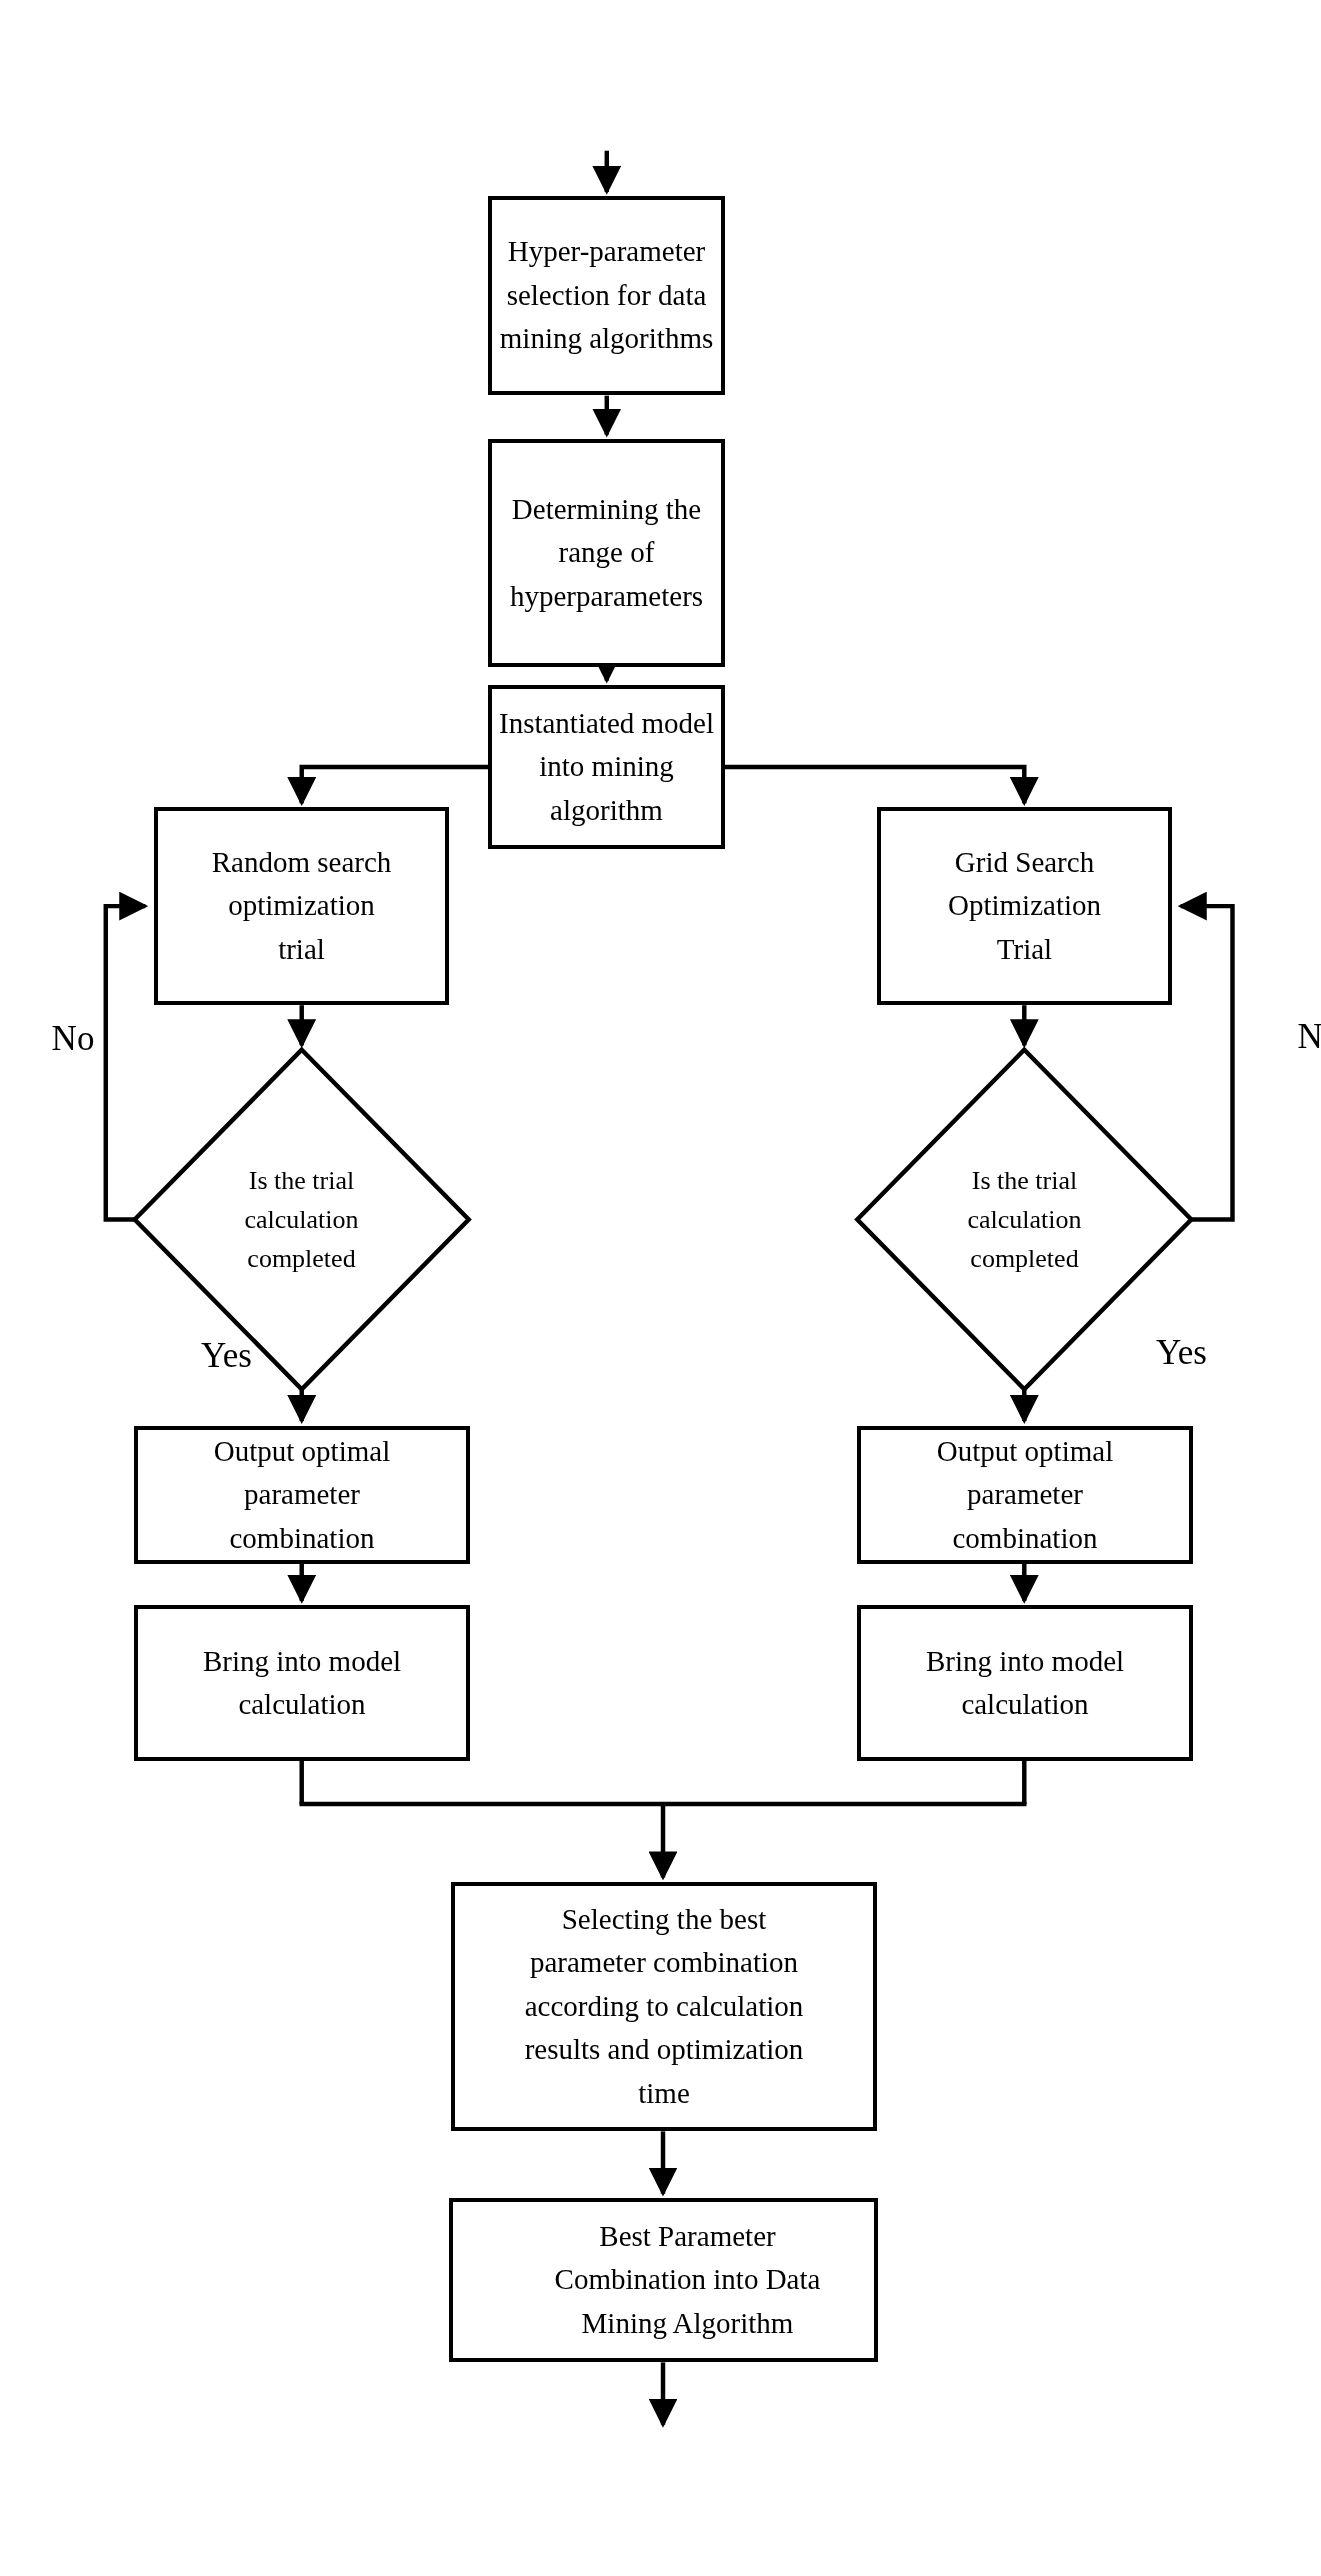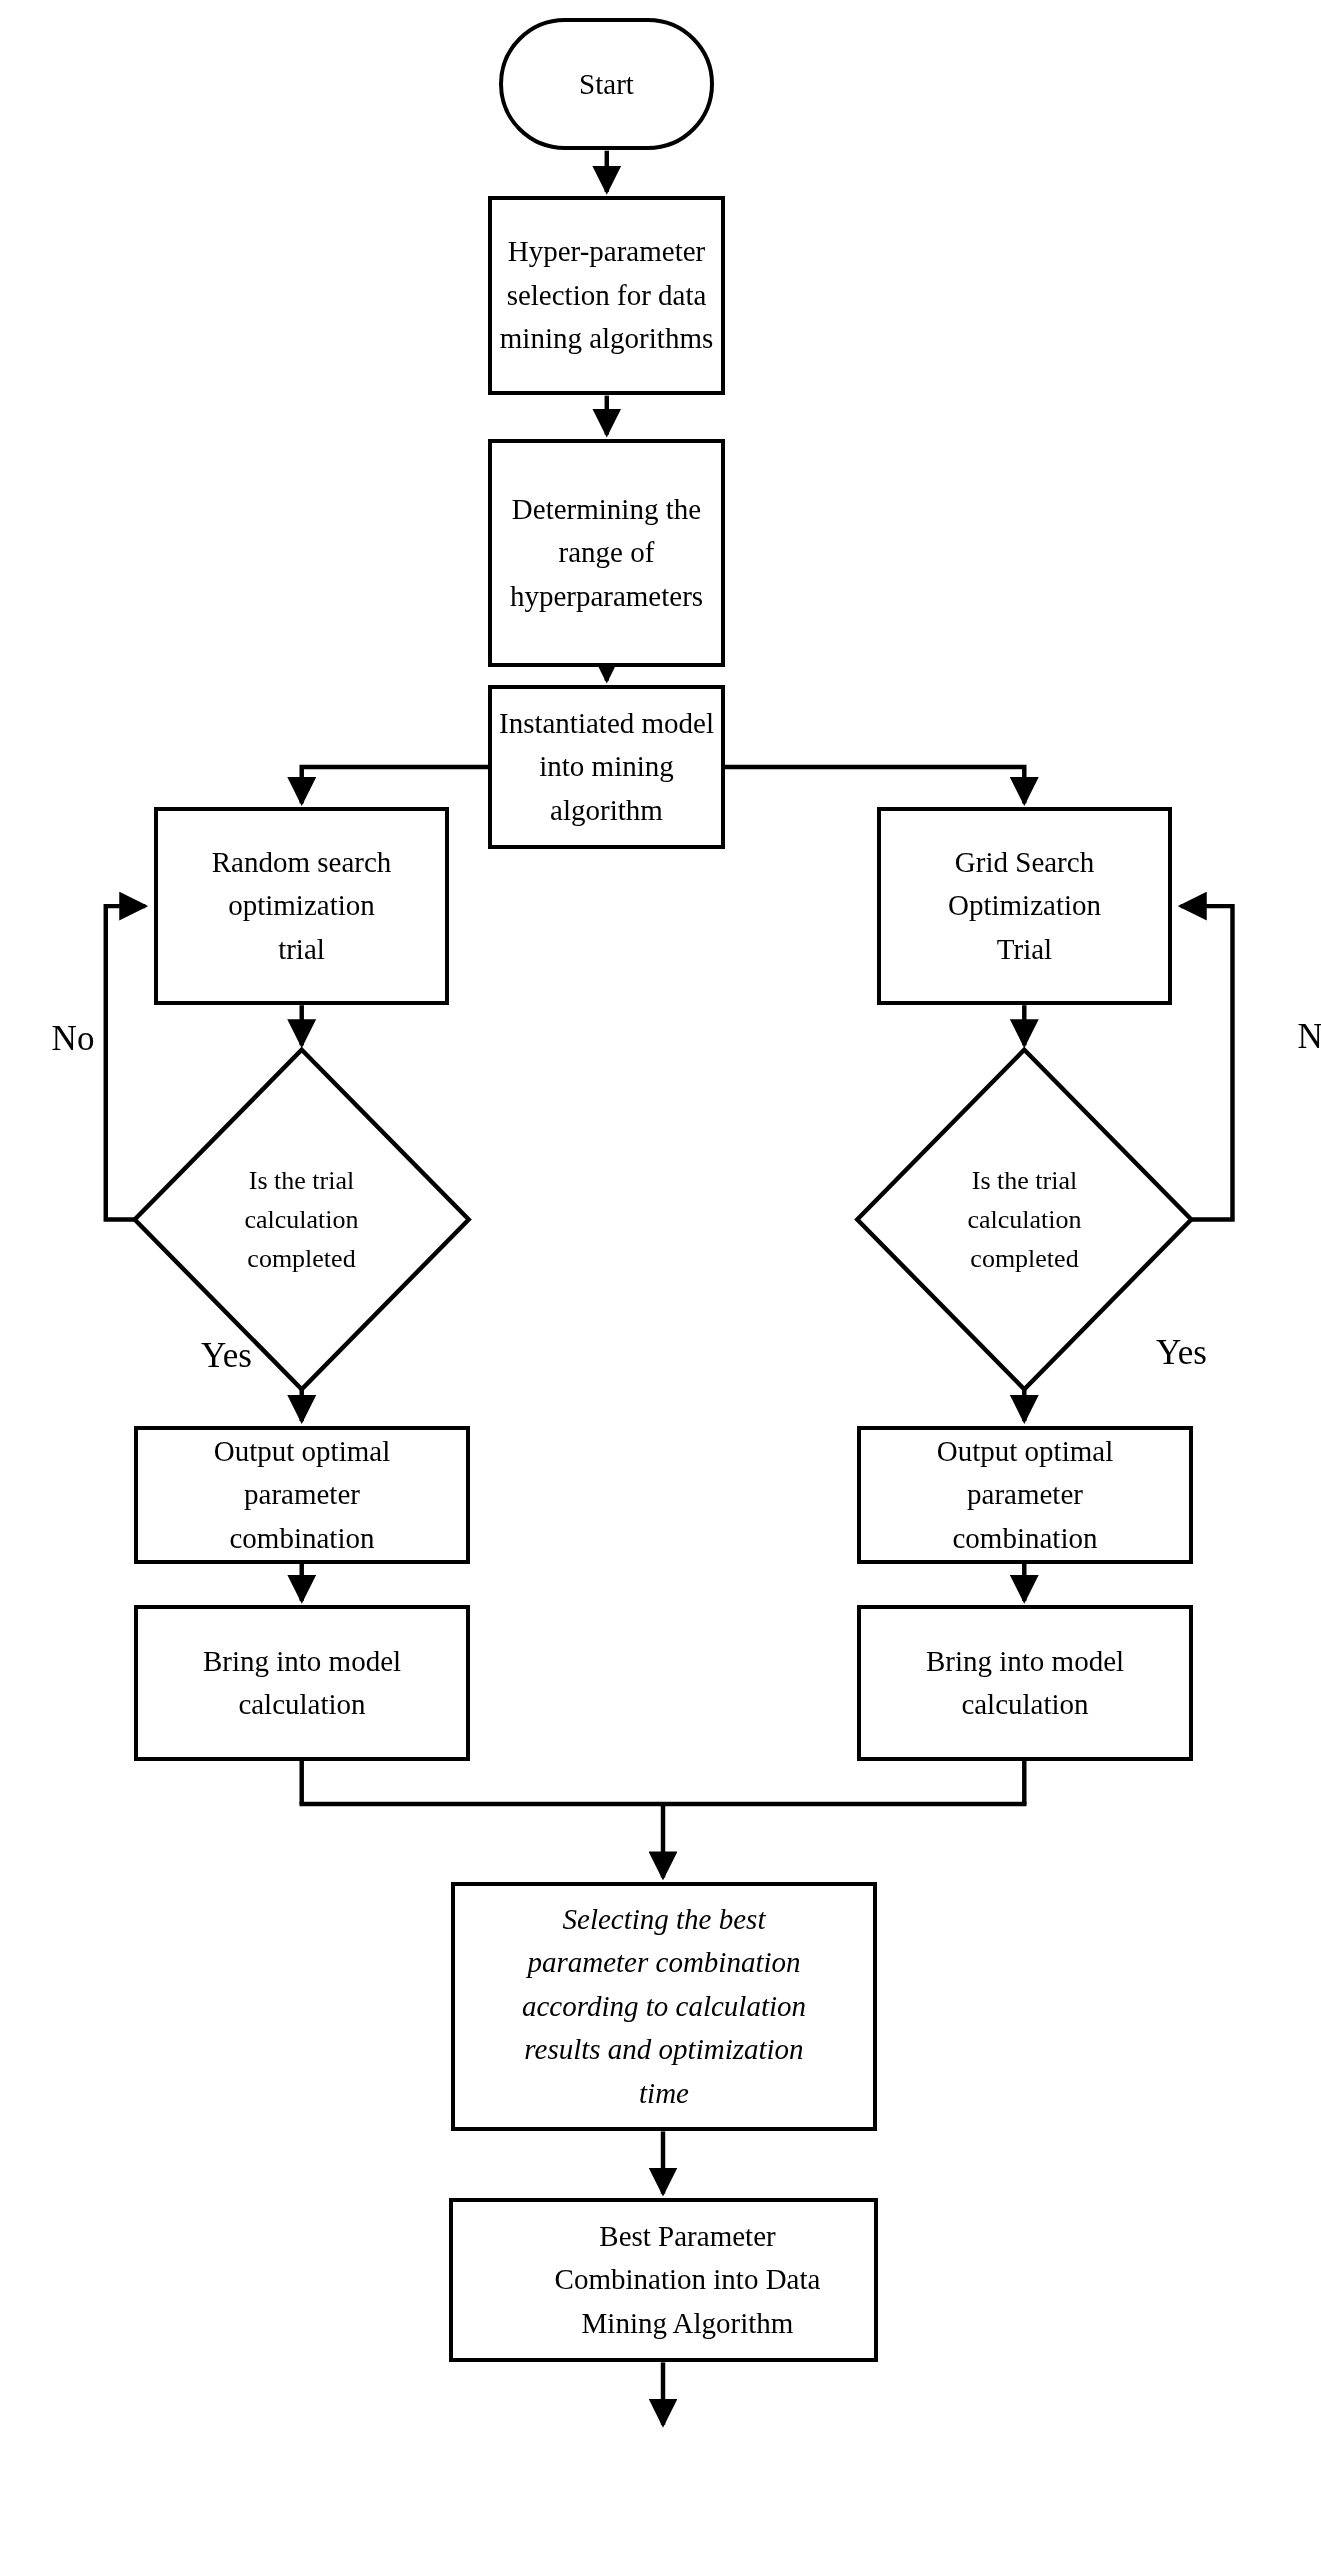--- a/index.html
+++ b/index.html
@@ -45,21 +45,21 @@
   .n-range {left:488px;  top:439px;  width:237px; height:228px;}
   .n-inst  {left:488px;  top:685px; width:237px; height:164px;}
   .n-rand  {left:154px;  top:807px; width:295px; height:198px;}
   .n-grid  {left:877px; top:807px; width:295px; height:198px;}
   .n-dl    {left:179px;  top:1136px; width:245px; height:167px;}
   .n-dr    {left:902px; top:1136px; width:245px; height:167px;}
   .n-outl  {left:134px;  top:1426px; width:336px; height:138px;}
   .n-outr  {left:857px; top:1426px; width:336px; height:138px;}
   .n-bringl{left:134px;  top:1605px; width:336px; height:156px;}
   .n-bringr{left:857px; top:1605px; width:336px; height:156px;}
-  .n-select{left:451px;  top:1882px; width:426px; height:249px;font-style:italic;}
+  .n-select{left:451px;  top:1882px; width:426px; height:249px;}
   .n-best  {left:449px;  top:2198px; width:429px; height:164px;padding-left:48px;}
   .n-end   {left:498px;  top:2430px; width:343px; height:134px;}
   .l-no-left  {left:0px;    top:1013px; width:78px; height:50px;}
   .l-yes-left {left:144px;  top:1330px; width:97px; height:50px;}
   .l-no-right {left:1249px; top:1011px; width:72px; height:50px;}
   .l-yes-right{left:1099px; top:1327px; width:97px; height:50px;}
 </style>
 </head>
 <body>
 
@@ -91,21 +91,20 @@
       <path d="M1191 3240 V3372" marker-end="url(#ah)"></path>
       <path d="M1191 3828 V3940" marker-end="url(#ah)"></path>
       <path d="M1191 4243 V4355" marker-end="url(#ah)"></path>
     </g>
     <g stroke="#000000" stroke-width="8" fill="#ffffff" stroke-linejoin="miter">
       <polygon points="542,1885 842,2190 542,2495 242,2190"></polygon>
       <polygon points="1840,1885 2140,2190 1840,2495 1540,2190"></polygon>
     </g>
   </svg>
 
-  <div class="node terminator n-start">Start</div>
 
   <div class="node n-hyper">Hyper-parameter
 selection for data
 mining algorithms</div>
 
   <div class="node n-range">Determining the
 range of
 hyperparameters</div>
 
   <div class="node n-inst">Instantiated model

